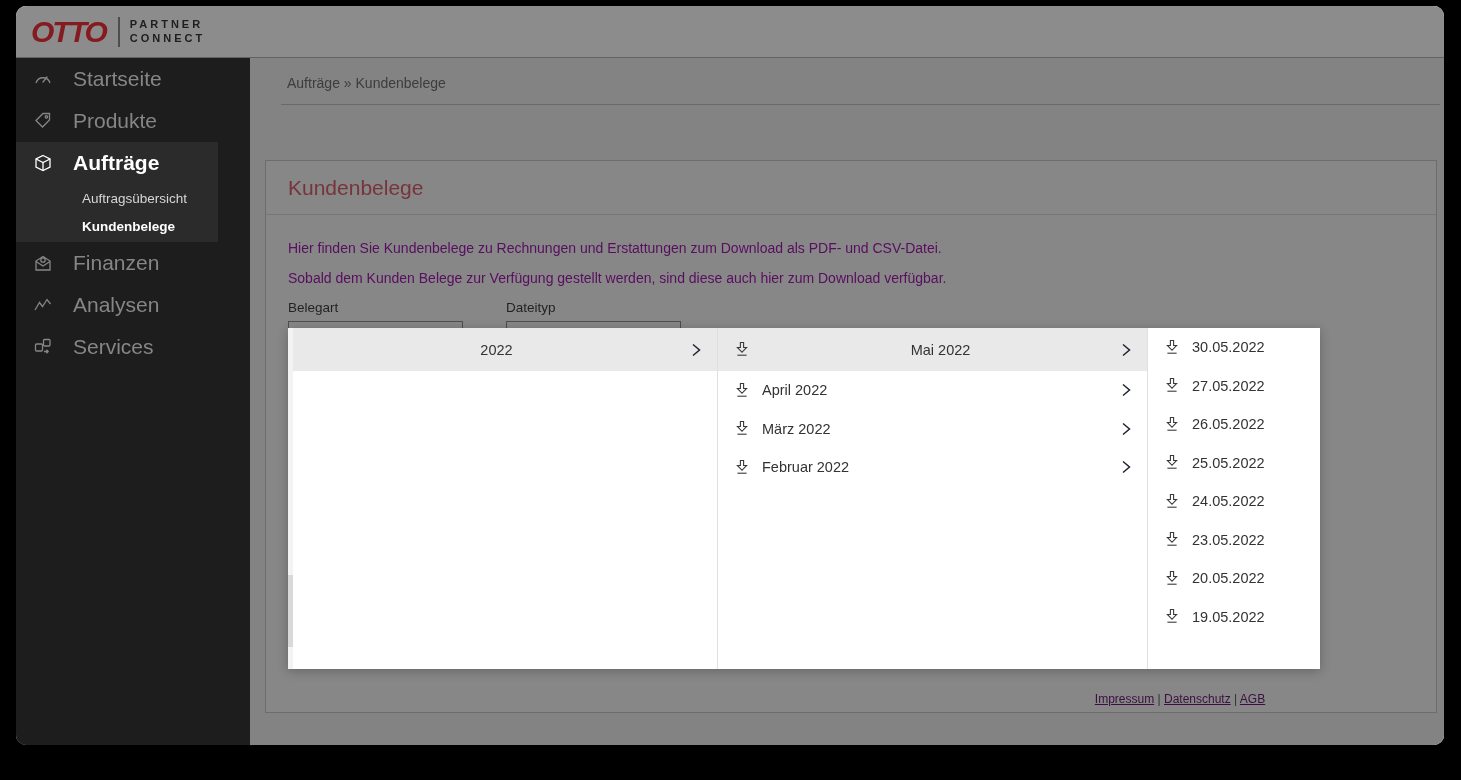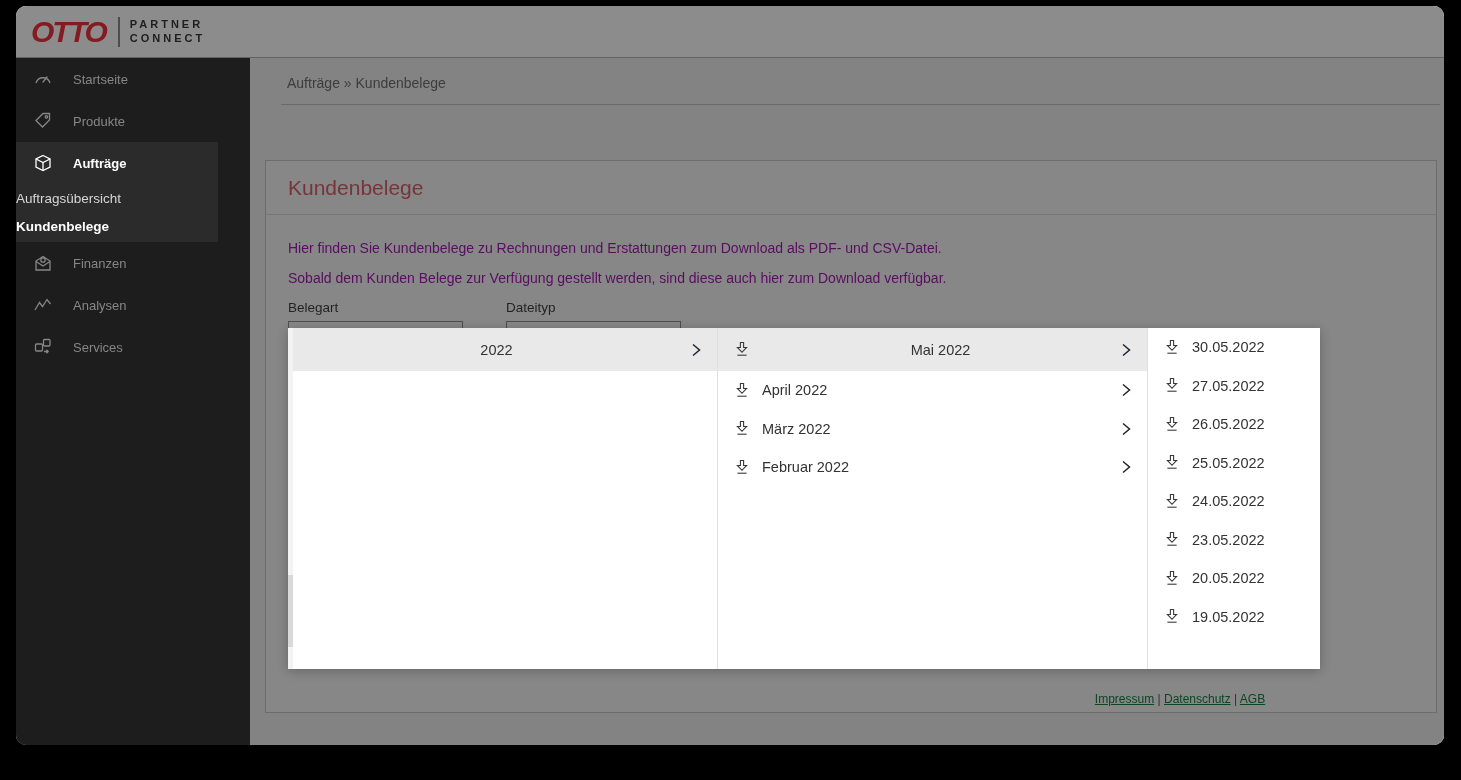--- a/index.html
+++ b/index.html
@@ -12,26 +12,26 @@
   .topbar { position:absolute; left:0; top:0; width:100%; height:52px; background:#ffffff;
             border-bottom:1px solid #b5b5b5; display:flex; align-items:center; padding-left:15px; z-index:1; }
   .logo-otto { font-size:30px; font-weight:bold; font-style:italic; color:#f0323c;
                letter-spacing:-2px; line-height:1; }
   .logo-sep { width:2px; height:30px; background:#8d8d8d; margin:0 10px 0 12px; }
   .logo-suffix { font-size:11px; font-weight:bold; letter-spacing:3px; color:#3a3a3a; line-height:1.25; }
 
   
   .sidebar { position:absolute; left:0; top:52px; bottom:0; width:234px; background:#1d1d1d; z-index:20; }
   .nav-item { height:42px; display:flex; align-items:center; padding-left:17px; color:#868686;
-              font-size:13px; cursor:pointer; }
+              font-size:21px; cursor:pointer; }
   .nav-item .ic { width:20px; height:20px; margin-right:20px; display:inline-flex; }
   .nav-group { background:#2b2b2b; width:202px; padding-bottom:2px; }
   .nav-group .nav-item { color:#ffffff; font-weight:bold; }
-  .sub-item { height:28px; display:flex; align-items:center; font-size:13.5px;
-              color:#d6d6d6; cursor:pointer; }
+  .sub-item { height:28px; display:flex; align-items:center; padding-left:57px; font-size:13.5px;
+              color:#d6d6d6; cursor:pointer;margin-left:9px; }
   .sub-item.active { color:#ffffff; font-weight:bold; }
 
   
   .content { position:absolute; left:234px; top:52px; right:0; bottom:0; background:#efefef; }
   .breadcrumb { padding:17px 0 0 37px; font-size:14px; color:#6f6f6f; }
   .rule { margin:13px 0 0 31px; width:1159px; border-top:1px solid #c2c2c2; }
 
   .card { position:absolute; left:15px; top:102px; width:1172px; height:553px;
           background:#f6f6f6; border:1px solid #c6c6c6; }
   .card-header { height:54px; border-bottom:1px solid #d8d8d8; display:flex; align-items:center;
@@ -41,21 +41,21 @@
   .desc { font-size:14px; color:#a21caf; margin-bottom:14px; }
   .filters { display:flex; margin-top:7px; }
   .filter { width:175px; margin-right:43px; }
   .filter-label { font-size:13.5px; color:#3f3f3f; margin-bottom:6px; }
   .select { height:30px; border:1px solid #8f8f8f; background:#f6f6f6; display:flex;
             align-items:center; justify-content:space-between; padding:0 12px; font-size:14px;
             color:#3f3f3f; cursor:pointer; }
 
   .footer { position:absolute; left:660px; top:634px; width:540px; text-align:center;
             font-size:12px; color:#5a5a5a; }
-  .footer a { color:#15803d; text-decoration:underline; cursor:pointer; }
+  .footer a { color:#701a75; text-decoration:underline; cursor:pointer; }
 
   
   .overlay { position:absolute; inset:0; background:rgba(0,0,0,0.45); z-index:10; }
 
   
   .panel { position:absolute; left:272px; top:322px; width:1032px; height:341px; background:#ffffff;
            z-index:30; display:flex; box-shadow:0 2px 10px rgba(0,0,0,0.25); overflow:hidden; }
   .col { overflow:hidden; position:relative; }
   .col-years  { width:430px; border-right:1px solid #e0e0e0; }
   .col-months { width:430px; border-right:1px solid #e0e0e0; }

